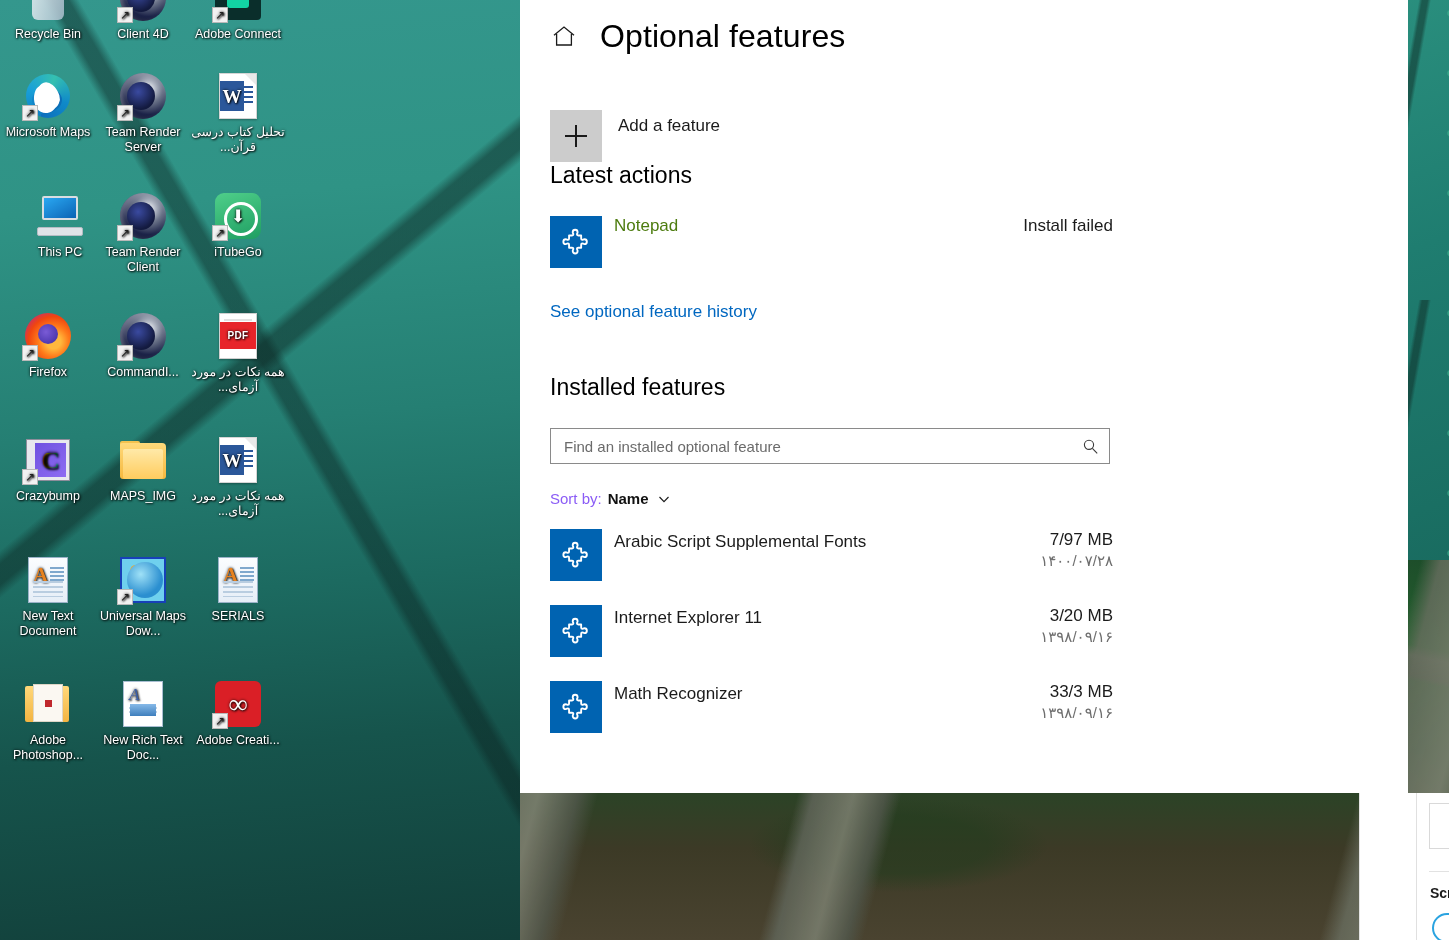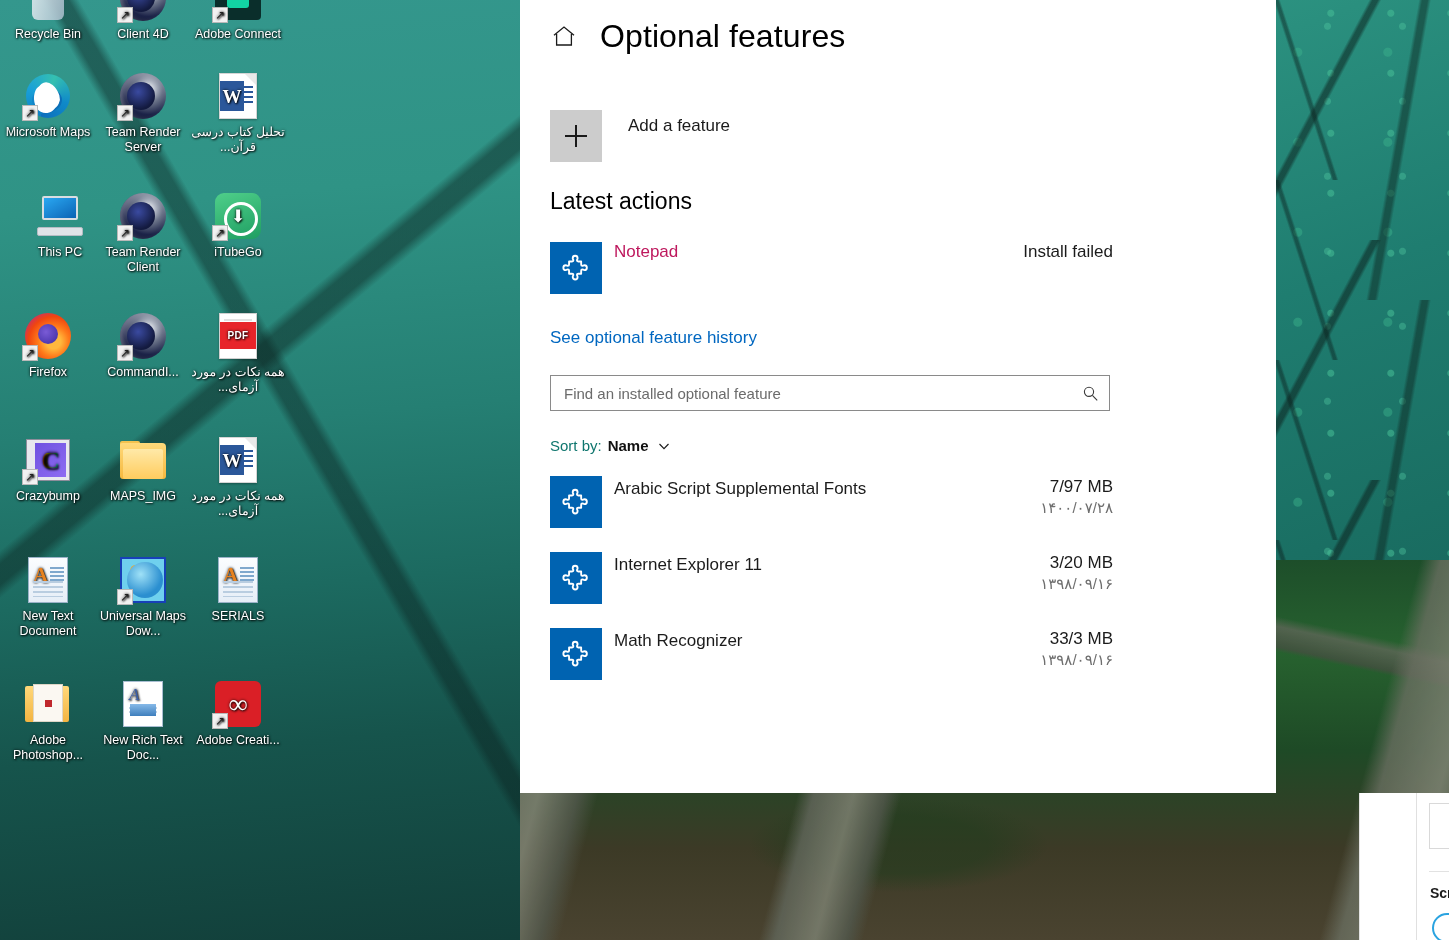--- a/index.html
+++ b/index.html
@@ -140,70 +140,70 @@
   .art-cc .g{color:#fff;font-size:27px;font-family:"Liberation Serif",serif;line-height:1;}
   .art-recycle{width:40px;height:44px;position:relative;}
   .art-recycle .bd{position:absolute;left:4px;top:6px;width:32px;height:38px;
     background:linear-gradient(100deg,rgba(225,235,240,.9),rgba(170,190,205,.85));border-radius:3px 3px 6px 6px;}
   .art-ac{width:46px;height:44px;background:#0a2e2b;border-radius:4px;position:relative;}
   .art-ac::after{content:"";position:absolute;left:12px;top:12px;width:22px;height:20px;border-radius:3px;
     background:#12d4a4;}
 
   
   #settings {
-    position: absolute; left: 520px; top: 0; width: 756px; height: 793px;
+    position: absolute; left: 520px; top: 0; width: 888px; height: 793px;
     background: #ffffff;
     overflow: hidden;
   }
   .content { padding: 0 0 0 30px; }
   .page-header { display: flex; align-items: center; gap: 22px; padding-top: 14px; }
   .home-icon { width: 28px; height: 28px; display:block; }
   .page-title { font-size: 32px; font-weight: 400; color: #000; letter-spacing: .1px; line-height: 44px;}
 
-  .add-feature-row { display: flex; align-items: center; gap: 26px; margin-top: 52px; cursor: default; }
+  .add-feature-row { display: flex; align-items: center; gap: 16px; margin-top: 52px; cursor: default; }
   .add-tile {
     width: 52px; height: 52px; background: #cccccc;
     display: flex; align-items: center; justify-content: center;
   }
   .plus { position: relative; width: 22px; height: 22px; }
   .plus::before, .plus::after { content:""; position:absolute; background:#1a1a1a; }
   .plus::before { left: 10px; top: 0; width: 2px; height: 22px; }
   .plus::after  { top: 10px; left: 0; height: 2px; width: 22px; }
   .add-label { font-size: 17px; color: #1b1b1b; margin-top: -20px; }
 
-  .section-title { font-size: 23px; color: #000; margin-top: 26px; font-weight: 400; }
+  .section-title { font-size: 23px; color: #000; font-weight: 400; }
 
   .action-row { display: flex; margin-top: 27px; }
   .puzzle-tile {
     width: 52px; height: 52px; background: var(--accent); flex: 0 0 52px;
     display: flex; align-items: center; justify-content: center;
   }
   .action-body { flex: 1; margin-left: 12px; max-width: 499px; }
   .action-top { display: flex; justify-content: space-between; align-items: baseline; }
-  .action-name { font-size: 17px; color: #be185d; }
+  .action-name { font-size: 17px; color: #4d7c0f; }
   .action-status { font-size: 17px; color: #1b1b1b; }
   .progress { height: 4px; background: var(--accent); margin-top: 19px; width: 100%; }
 
   .link { display:inline-block; margin-top: 34px; font-size: 17px; color: #0067c0; cursor: pointer; }
 
   .installed-title { font-size: 23px; color: #000; margin-top: 52px; }
 
   .search-wrap {
     margin-top: 27px; width: 560px; height: 36px; border: 1px solid #8a8a8a;
     background: #fff; display: flex; align-items: center; padding: 0 10px 0 13px;
   }
   .search-wrap input {
     flex: 1; border: 0; outline: none; font-size: 15px; color: #1b1b1b;
     font-family: "Liberation Sans", sans-serif; background: transparent;
   }
   .search-wrap input::placeholder { color: #6b6b6b; }
   .search-icon { width: 17px; height: 17px; color:#3a3a3a; }
 
   .sortby { margin-top: 26px; display: flex; align-items: center; gap: 6px; font-size: 15px; color:#1b1b1b; }
-  .sortby .lbl { color: #0f766e; }
+  .sortby .lbl { color: #8b5cf6; }
   .sortby .val { font-weight: bold; color:#111; }
   .chev { width: 14px; height: 14px; margin-left: 2px; }
 
   .feature-list { margin-top: 22px; }
   .feature-row { display: flex; align-items: flex-start; margin-bottom: 24px; cursor: default; }
   .feature-body { flex: 1; margin-left: 12px; max-width: 499px; display:flex; justify-content: space-between; }
   .feature-name { font-size: 17px; color: #1b1b1b; line-height: 22px; padding-top: 2px;}
   .feature-meta { text-align: right; }
   .feature-size { font-size: 17px; color:#1b1b1b; line-height: 21px; }
   .feature-date { font-size: 15px; color:#6e6e6e; line-height: 21px; direction: rtl; }
@@ -450,20 +450,21 @@
           </span>
           <span class="action-body"><span class="action-top">
               <span class="action-name">Notepad</span>
               <span class="action-status">Install failed</span>
             </span><span class="progress" style="width: 100%;"></span></span>
         </div>
       </div>
 
     <a class="link">See optional feature history</a>
 
+    <div class="installed-title">Installed features</div>
 
     <div class="search-wrap">
       <input type="text" placeholder="Find an installed optional feature" style="">
       <span class="search-icon">
         <svg viewBox="0 0 17 17" width="17" height="17" fill="none" stroke="#3a3a3a" stroke-width="1.1">
           <circle cx="7" cy="6.8" r="4.6"></circle>
             <path d="M10.4 10.3 L15.2 15.4"></path>
         </svg>
       </span>
     </div>

